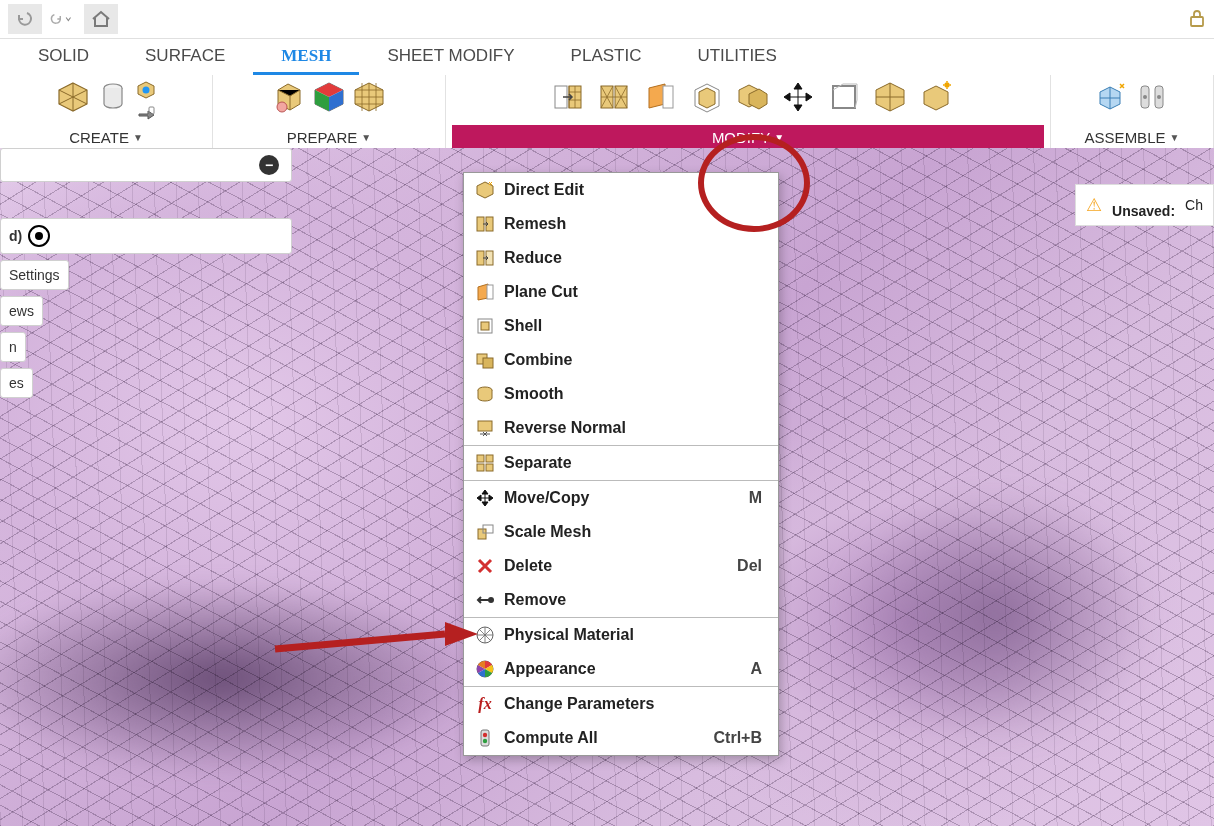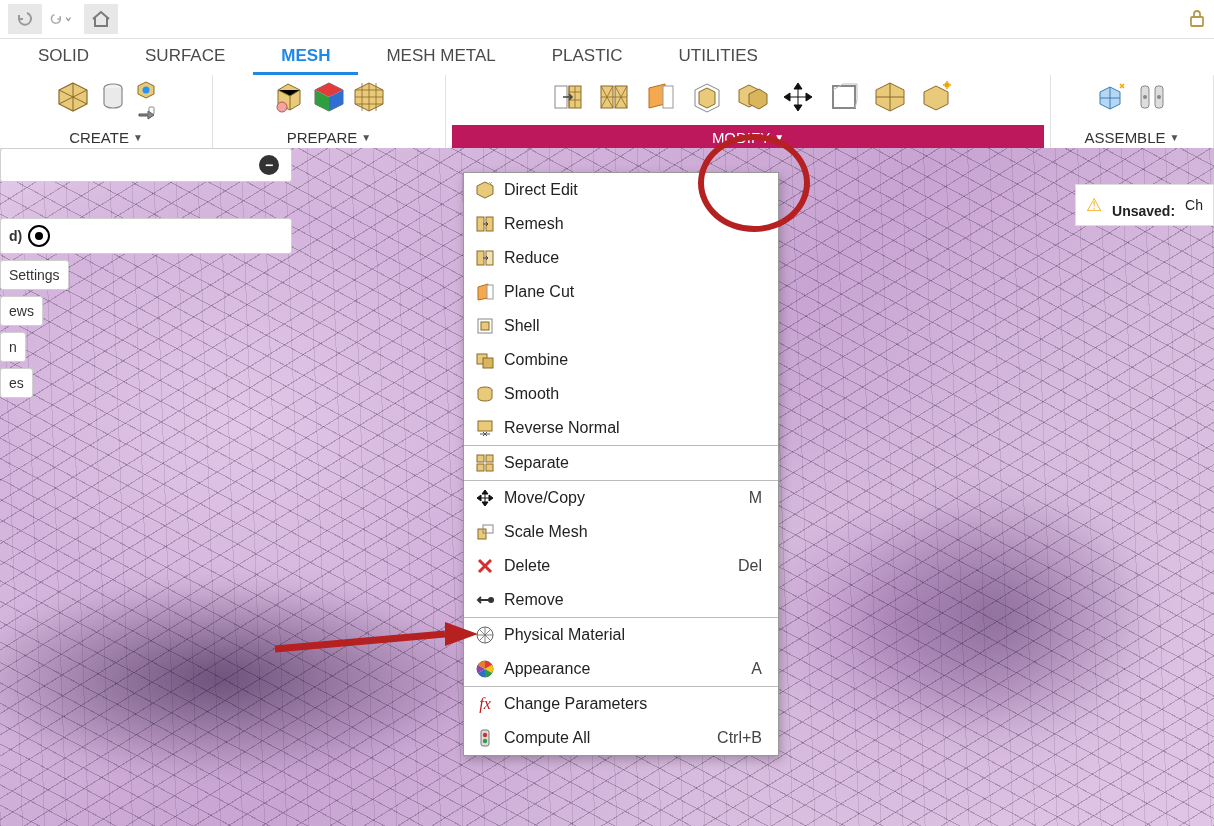--- a/index.html
+++ b/index.html
@@ -7,21 +7,21 @@
   
   .topbar{height:38px;background:#fff;border-bottom:1px solid #e0e0e0;display:flex;align-items:center;padding:0 8px;justify-content:space-between;}
   .topbar-left{display:flex;align-items:center;gap:0;}
   .top-btn{width:34px;height:30px;display:flex;align-items:center;justify-content:center;color:#888;border:none;background:transparent;}
   .top-btn.undo{background:#e8e8e8;margin-right:2px;}
   .top-btn.home{background:#e8e8e8;margin-left:6px;}
   .lock{color:#b69a4a;}
   
   .tabrow{height:36px;display:flex;align-items:flex-end;padding:0 10px;gap:0;}
   .tab{padding:8px 28px 6px 28px;font-size:17px;color:#4a4a4a;font-weight:400;border-bottom:3px solid transparent;}
-  .tab.active{color:#1e88e5;font-weight:600;border-bottom:3px solid #1e88e5;}
+  .tab.active{color:#1e88e5;font-weight:600;border-bottom:3px solid #1e88e5;font-family:Liberation Serif, serif;}
   
   .ribbon{display:flex;height:74px;border-bottom:1px solid #c8c8c8;}
   .panel{display:flex;flex-direction:column;align-items:center;border-right:1px solid #e2e2e2;padding:0 6px;}
   .panel-icons{display:flex;gap:4px;padding:4px 2px 0 2px;height:46px;align-items:flex-start;flex-wrap:wrap;}
   .panel-label{height:24px;width:100%;display:flex;align-items:center;justify-content:center;font-size:15px;color:#333;text-align:right;}
   .panel-label .drop{font-size:10px;margin-left:4px;color:#555;}
   .panel.modify{flex:1;}
   .panel.modify .panel-label{background:#be185d;color:#fff;}
   .panel.modify .panel-label .drop{color:#fff;}
   .ic{width:36px;height:36px;display:flex;align-items:center;justify-content:center;}
@@ -44,21 +44,21 @@
     overflow:hidden;z-index:0;}
   .wire{position:absolute;inset:0;background-image:
     repeating-linear-gradient(28deg, rgba(60,40,70,.28) 0 1px, transparent 1px 18px),
     repeating-linear-gradient(-32deg, rgba(60,40,70,.28) 0 1px, transparent 1px 18px),
     repeating-linear-gradient(88deg, rgba(60,40,70,.12) 0 1px, transparent 1px 22px);
     mix-blend-mode:multiply;}
   .shade{position:absolute;width:520px;height:200px;left:-40px;top:430px;background:radial-gradient(ellipse at center,#6a4d76 0%,transparent 70%);filter:blur(10px);}
   .shade2{position:absolute;width:320px;height:260px;right:60px;bottom:80px;background:radial-gradient(ellipse at center,#8e6d9b 0%,transparent 70%);filter:blur(12px);}
   
   .menu{position:absolute;left:463px;top:172px;width:314px;background:#fff;border:1px solid #999;box-shadow:2px 4px 10px rgba(0,0,0,.25);z-index:20;}
-  .menu-sec{border-top:1px solid #bbb;}
+  .menu-sec{border-top:1px solid #bbb;font-weight:bold;}
   .menu-sec:first-child{border-top:none;}
   .menu-item{display:flex;align-items:center;height:34px;padding:0 10px;gap:8px;font-size:16px;color:#222;}
   .menu-item .mlabel{flex:1;}
   .menu-item .short{color:#444;margin-right:6px;}
   .mi-ic{width:22px;height:22px;display:flex;align-items:center;justify-content:center;}
   
   .statusbar{position:absolute;right:0;top:184px;background:#fff;border:1px solid #ddd;padding:6px 10px;display:flex;align-items:center;gap:10px;z-index:5;}
   .warn{color:#f5a623;font-size:18px;}
   .statusbar b{font-weight:bold;margin-top:12px;}
   
@@ -96,21 +96,21 @@
           <rect x="3" y="9" width="12" height="9" rx="1" fill="none" stroke="#b69a4a" stroke-width="1.8"></rect>
           <path d="M6 9 V6 a3 3 0 0 1 6 0 V9" fill="none" stroke="#b69a4a" stroke-width="1.8"></path>
         </svg>
     </div>
   </div>
 
   <div class="tabrow">
     <div class="tab">SOLID</div>
     <div class="tab">SURFACE</div>
     <div class="tab active">MESH</div>
-    <div class="tab">MESH METAL</div>
+    <div class="tab">SHEET MODIFY</div>
     <div class="tab">PLASTIC</div>
     <div class="tab">UTILITIES</div>
   </div>
 
   <div class="ribbon">
 
     <div class="panel" style="min-width:200px">
       <div class="panel-icons">
         <div class="ic">
             <svg class="sv" viewBox="0 0 34 34">

